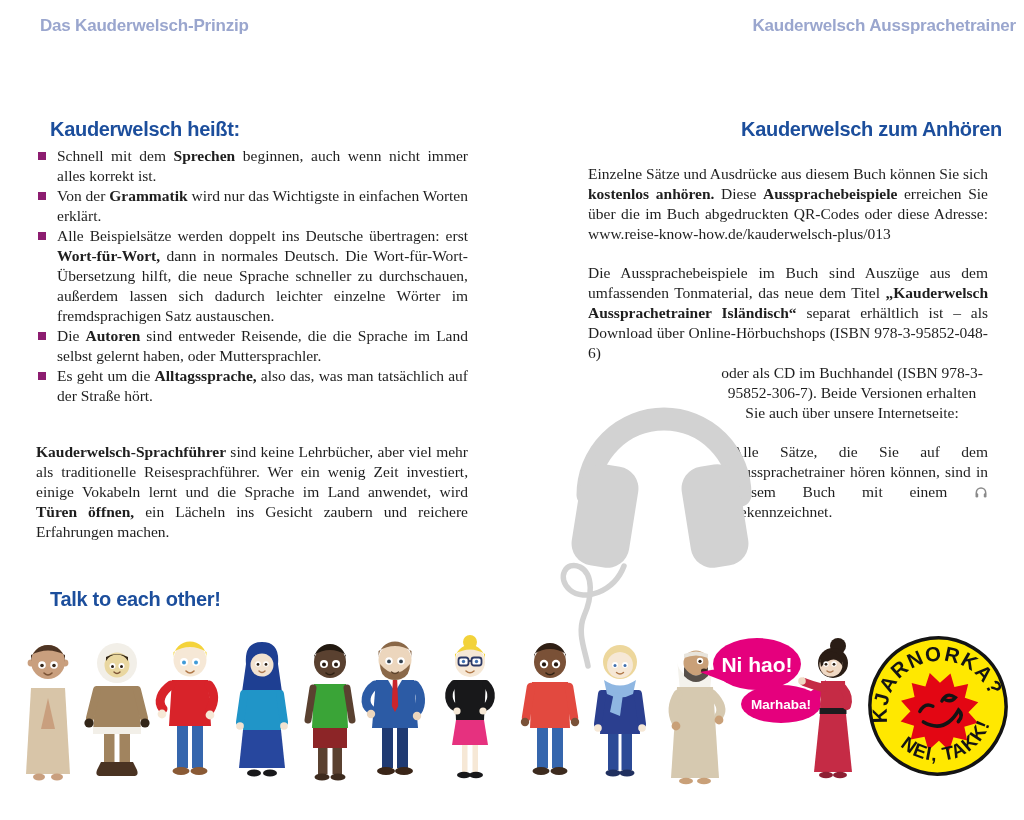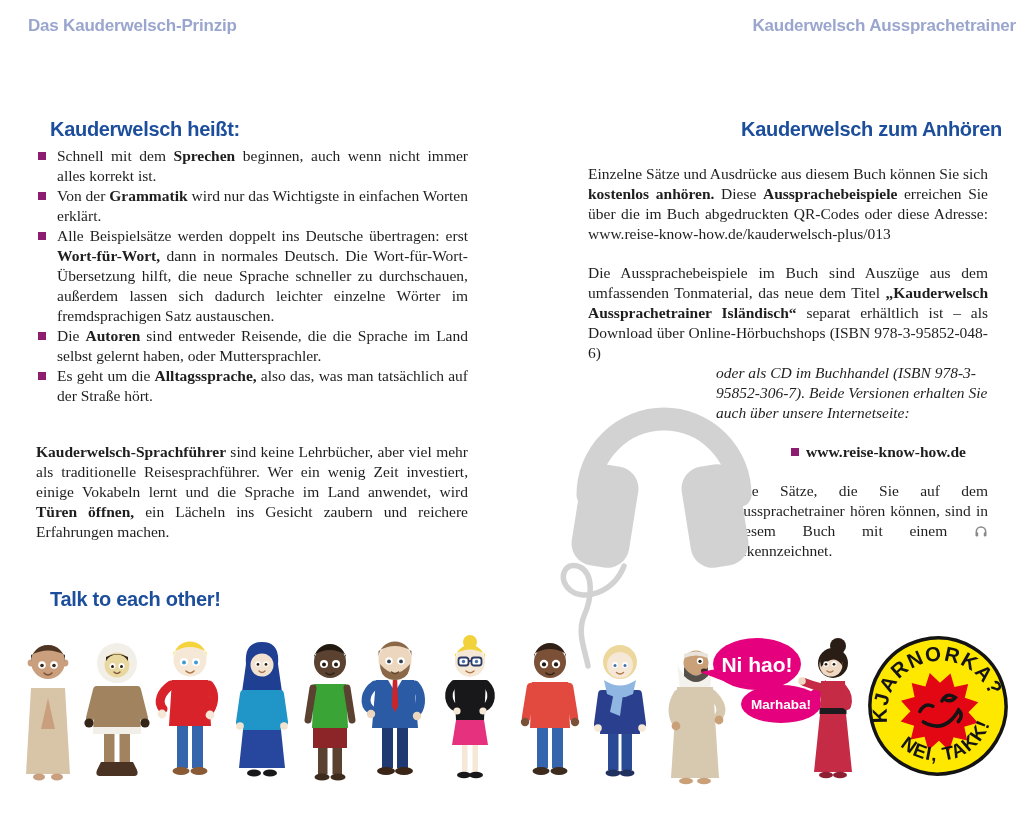--- a/index.html
+++ b/index.html
@@ -4,40 +4,40 @@
 <style>
   html,body{margin:0;padding:0;}
   body{
     width:1024px;height:820px;background:#ffffff;position:relative;
     font-family:"Liberation Serif",serif;color:#1e1e1e;overflow:hidden;
   }
   .running-head{
     position:absolute;top:16px;font-family:"Liberation Sans",sans-serif;
     font-weight:700;font-size:17px;letter-spacing:-0.2px;color:#9aa6ce;
   }
-  .rh-left{left:28px;}
+  .rh-left{left:40px;}
   .rh-right{left:616px;width:400px;text-align:right;}
   .page-heading{
     position:absolute;font-family:"Liberation Sans",sans-serif;font-weight:700;
     font-size:20px;letter-spacing:-0.3px;color:#1c4e9c;margin:14px;
   }
   .lp-heading{left:36px;top:104px;}
   .rp-heading{left:588px;top:104px;width:400px;text-align:right;}
   .talk-heading{left:36px;top:574px;}
   .body-col{font-size:15.5px;line-height:20px;text-align:justify;}
   .left-col{position:absolute;left:36px;top:146px;width:432px;}
   .right-col{position:absolute;left:588px;top:148px;width:400px;}
   ul.kw-list{list-style:none;margin:0;padding:0;}
   ul.kw-list li{position:relative;padding-left:21px;margin:0;}
   .sq{position:absolute;left:2px;top:6px;width:8px;height:8px;background:#8c1d70;}
   .sq-inline{display:inline-block;width:8px;height:8px;background:#8c1d70;margin-right:7px;position:relative;top:-1px;}
   .lp-para{margin:36px 0 4px 0;}
   p{margin:0;}
   .rp-p1{margin:16px 0 19px 0;}
-  .rp-p2b{width:272px;margin-left:auto;text-align:left;font-style:italic;}
+  .rp-p2b{width:272px;margin-left:auto;text-align:center;}
   .rp-linkrow{margin:19px 22px 0 0;text-align:right;font-weight:700;}
   .rp-p3{width:256px;margin:19px 0 0 auto;text-align:justify;}
   b{font-weight:700;}
   svg text{font-family:"Liberation Sans",sans-serif;}
   .hp-svg{position:absolute;left:540px;top:330px;}
   .strip-svg{position:absolute;left:0px;top:628px;}
   .glyph-icon{display:inline-block;vertical-align:-2px;}
 </style>
 </head>
 <body>
@@ -60,21 +60,20 @@
 <h2 class="page-heading talk-heading">Talk to each other!</h2>
 
 <div class="running-head rh-right">Kauderwelsch Aussprachetrainer</div>
 
 <h2 class="page-heading rp-heading">Kauderwelsch zum Anhören</h2>
 
 <div class="right-col body-col">
   <p class="rp-p1"><span>Einzelne Sätze und Ausdrücke aus diesem Buch können Sie sich </span><b>kostenlos anhören.</b><span> Diese </span><b>Aussprachebeispiele</b><span> erreichen Sie über die im Buch abgedruckten QR-Codes oder diese Adresse: www.reise-know-how.de/kauderwelsch-plus/013</span></p>
   <p class="rp-p2a"><span>Die Aussprachebeispiele im Buch sind Auszüge aus dem umfassenden Tonmaterial, das neue dem Titel </span><b>„Kauderwelsch Aussprachetrainer Isländisch“</b><span> separat erhältlich ist – als Download über Online-Hörbuchshops (ISBN 978-3-95852-048-6)</span></p>
   <p class="rp-p2b">oder als CD im Buchhandel (ISBN 978-3-95852-306-7). Beide Versionen erhalten Sie auch über unsere Internetseite:</p>
-  <div class="rp-linkrow"><span class="sq-inline"></span><span>www.reise-know-how.de</span></div>
   <p class="rp-p3"><span>Alle Sätze, die Sie auf dem Aussprachetrainer hören können, sind in diesem Buch mit einem </span><svg class="glyph-icon" width="14" height="14" viewBox="0 0 24 24">
         <path d="M4,16 v-3 a8,8 0 0 1 16,0 v3" fill="none" stroke="#8a8a8a" stroke-width="2.6"></path>
         <rect x="2.6" y="14" width="4.6" height="7.5" rx="2.2" fill="#8a8a8a"></rect>
         <rect x="16.8" y="14" width="4.6" height="7.5" rx="2.2" fill="#8a8a8a"></rect>
       </svg><span> gekennzeichnet.</span></p>
 </div>
 
 <svg class="hp-svg" width="240" height="350" viewBox="0 0 240 350">
   <path d="M 48,165 A 76,76 0 0 1 200,165" fill="none" stroke="#d2d2d2" stroke-width="23" stroke-linecap="round"></path>
   <rect x="36" y="135" width="58" height="102" rx="22" fill="#d2d2d2" transform="rotate(9 65 186)"></rect>

